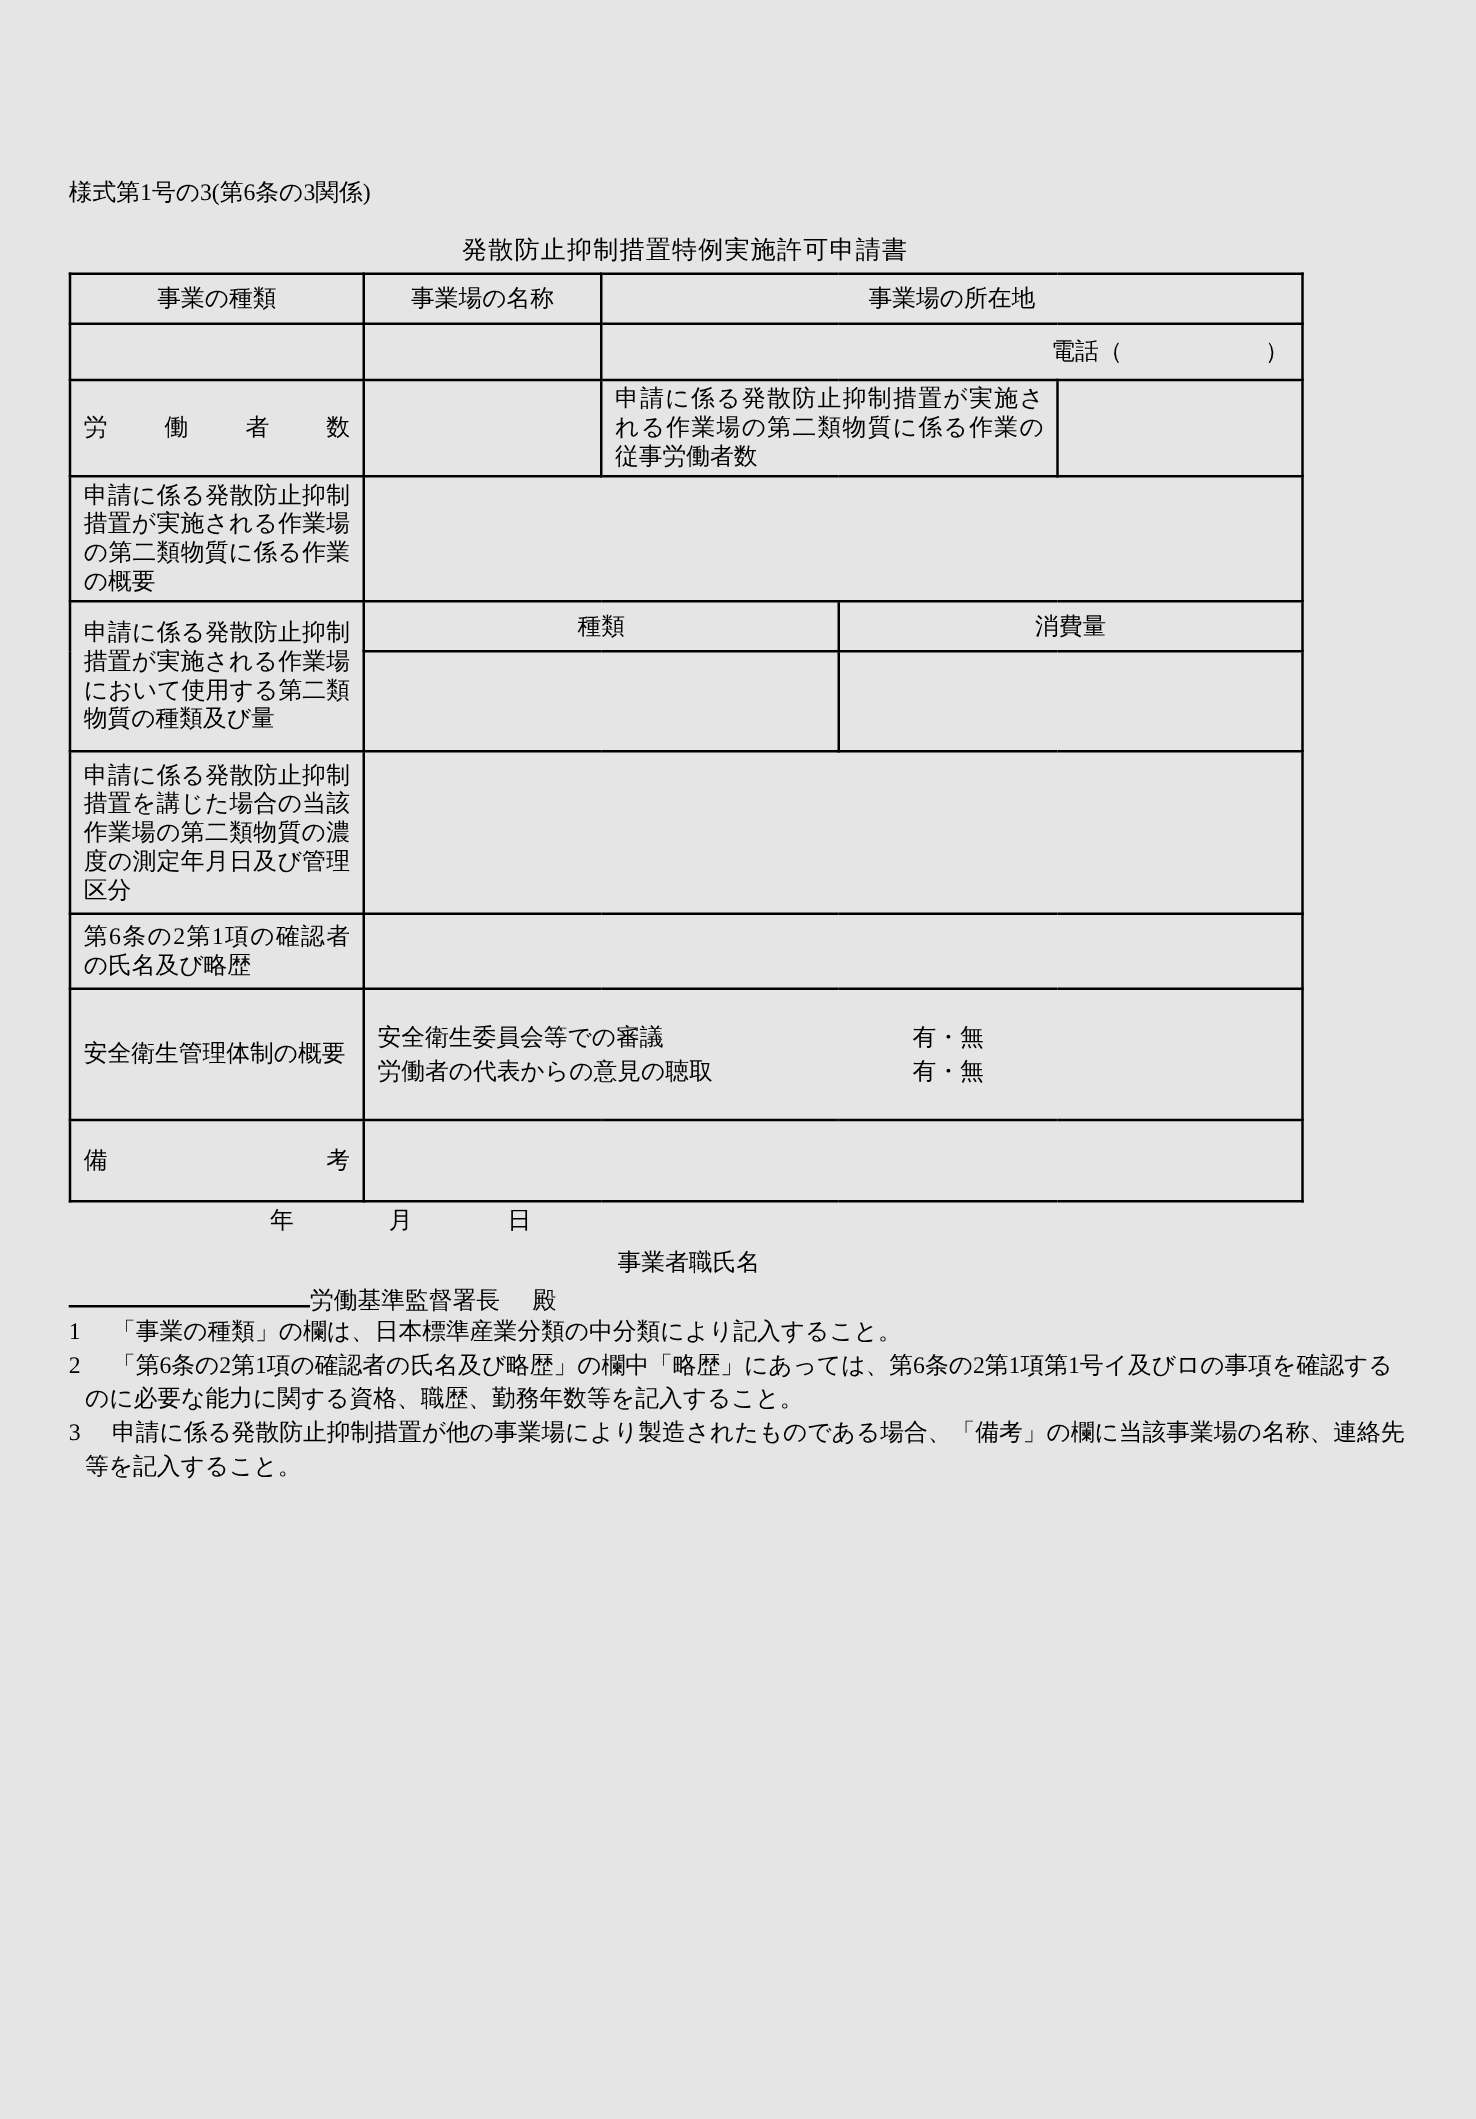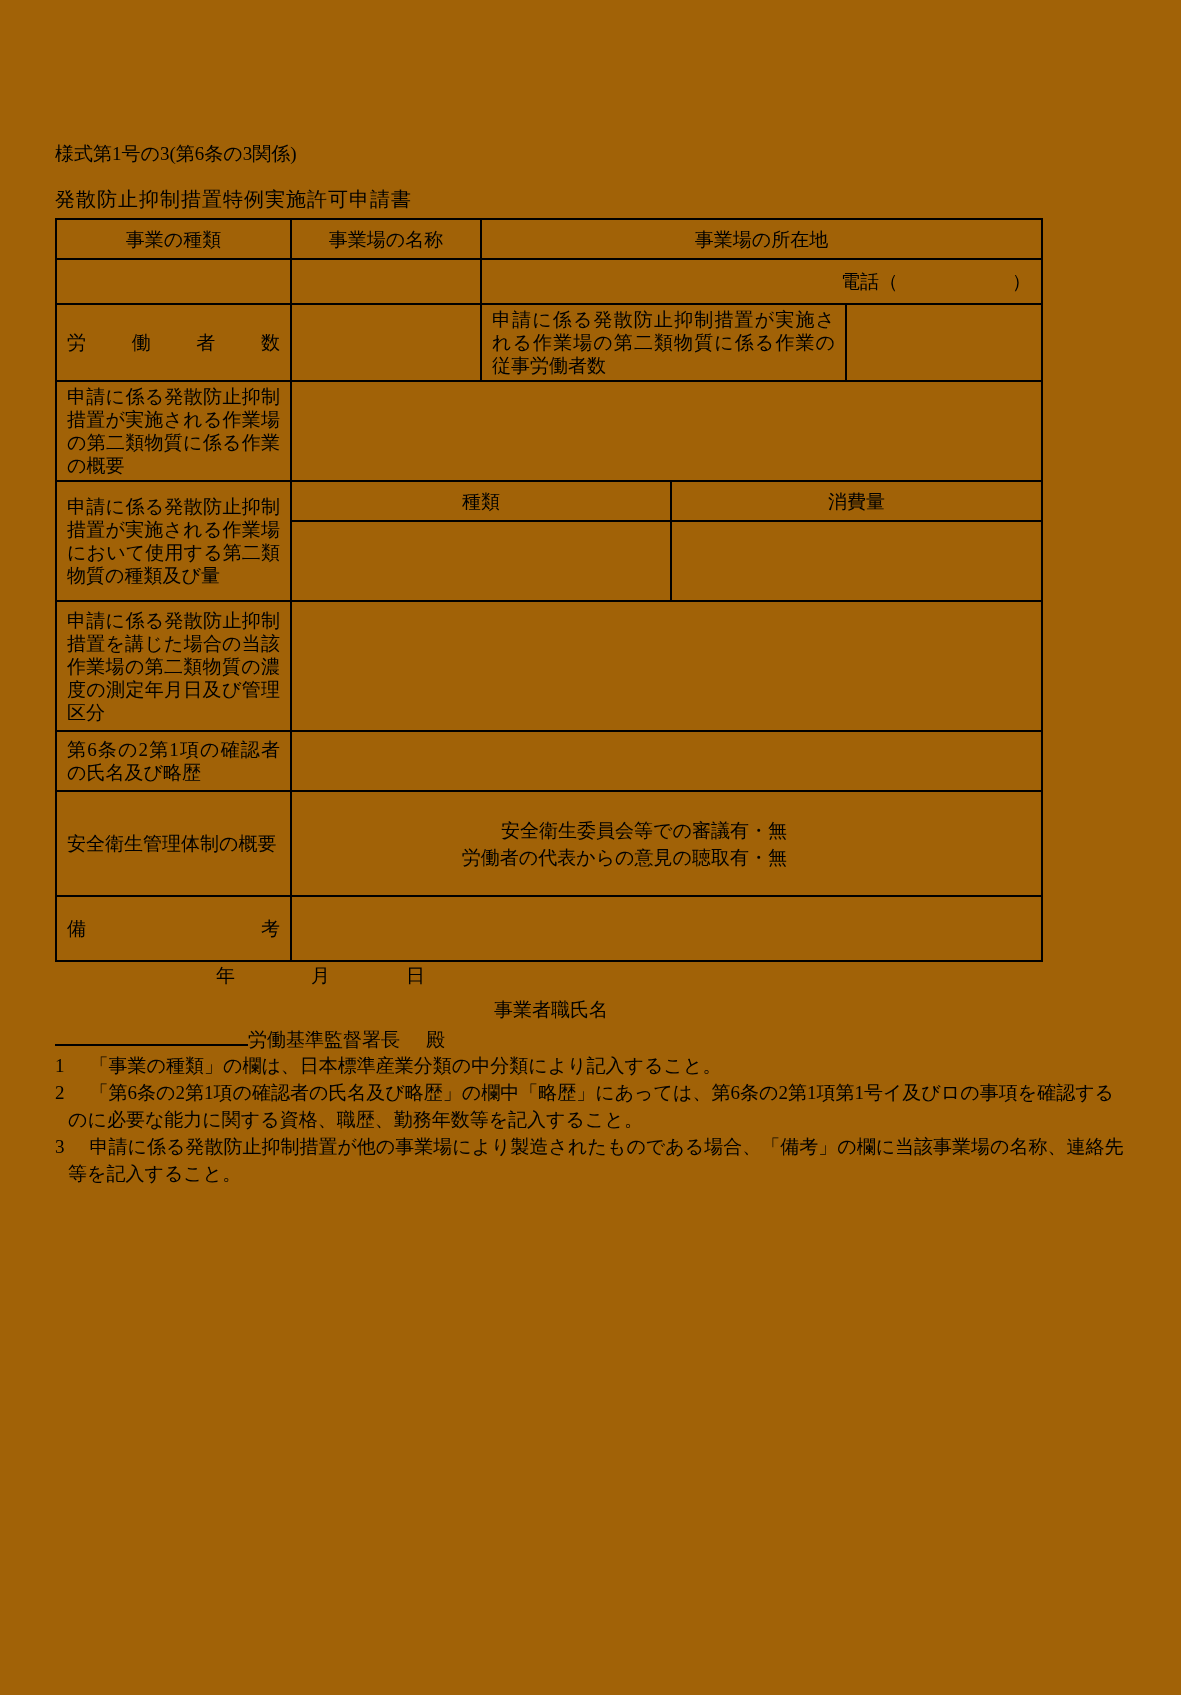--- a/index.html
+++ b/index.html
@@ -2,48 +2,48 @@
 <html><head>
 <meta charset="utf-8">
 <style>
   * { box-sizing: border-box; }
   html, body { margin: 0; padding: 0; }
   body { background: #ffffff; }
   .page {
     position: relative;
     width: 1181px;
     height: 1695px;
-    background: #a16207;
+    background: #e5e5e5;
     font-family: "Liberation Serif", "DejaVu Serif", serif;
     color: #000;
     overflow: hidden;
   }
   .form-no { position: absolute; left: 55px; top: 141px; font-size: 19px; }
-  .doc-title { position: absolute; left: 55px; top: 186px; width: 986px; font-size: 20px; letter-spacing: 1px; }
+  .doc-title { position: absolute; left: 55px; top: 186px; width: 986px; text-align: center; font-size: 20px; letter-spacing: 1px; }
 
   table.main {
     position: absolute; left: 55px; top: 218px; width: 986px;
     border-collapse: collapse; table-layout: fixed;
   }
   table.main td {
     border: 2px solid #000;
     font-size: 19px;
     line-height: 23px;
     padding: 3px 10px;
     vertical-align: middle;
     overflow: hidden;
   }
   td.center { text-align: center; }
   td.justify { text-align: justify; text-justify: inter-character; padding: 3px 16px 3px 11px; }
   td.justify-wide { text-align: justify; text-justify: inter-character; padding: 3px 12px 3px 10px; }
   td.spread { text-align: justify; text-align-last: justify; text-justify: inter-character; padding: 3px 14px 3px 12px; }
   td.phone { text-align: right; padding-right: 8px; }
   td.safety { vertical-align: bottom; padding: 4px 10px 6px 10px; }
   .safety-row { line-height: 27px; white-space: nowrap; }
-  .safety-q { display: inline-block; width: 428px; text-align: right; }
+  .safety-q { display: inline-block; width: 428px; }
 
   tr.r1 { height: 40px; padding-left: 38px; }
   tr.r2 { height: 45px; }
   tr.r3 { height: 70px; }
   tr.r4 { height: 85px; }
   tr.r5a { height: 40px; }
   tr.r5b { height: 80px; }
   tr.r6 { height: 130px; }
   tr.r7 { height: 60px; }
   tr.r8 { height: 105px; }

